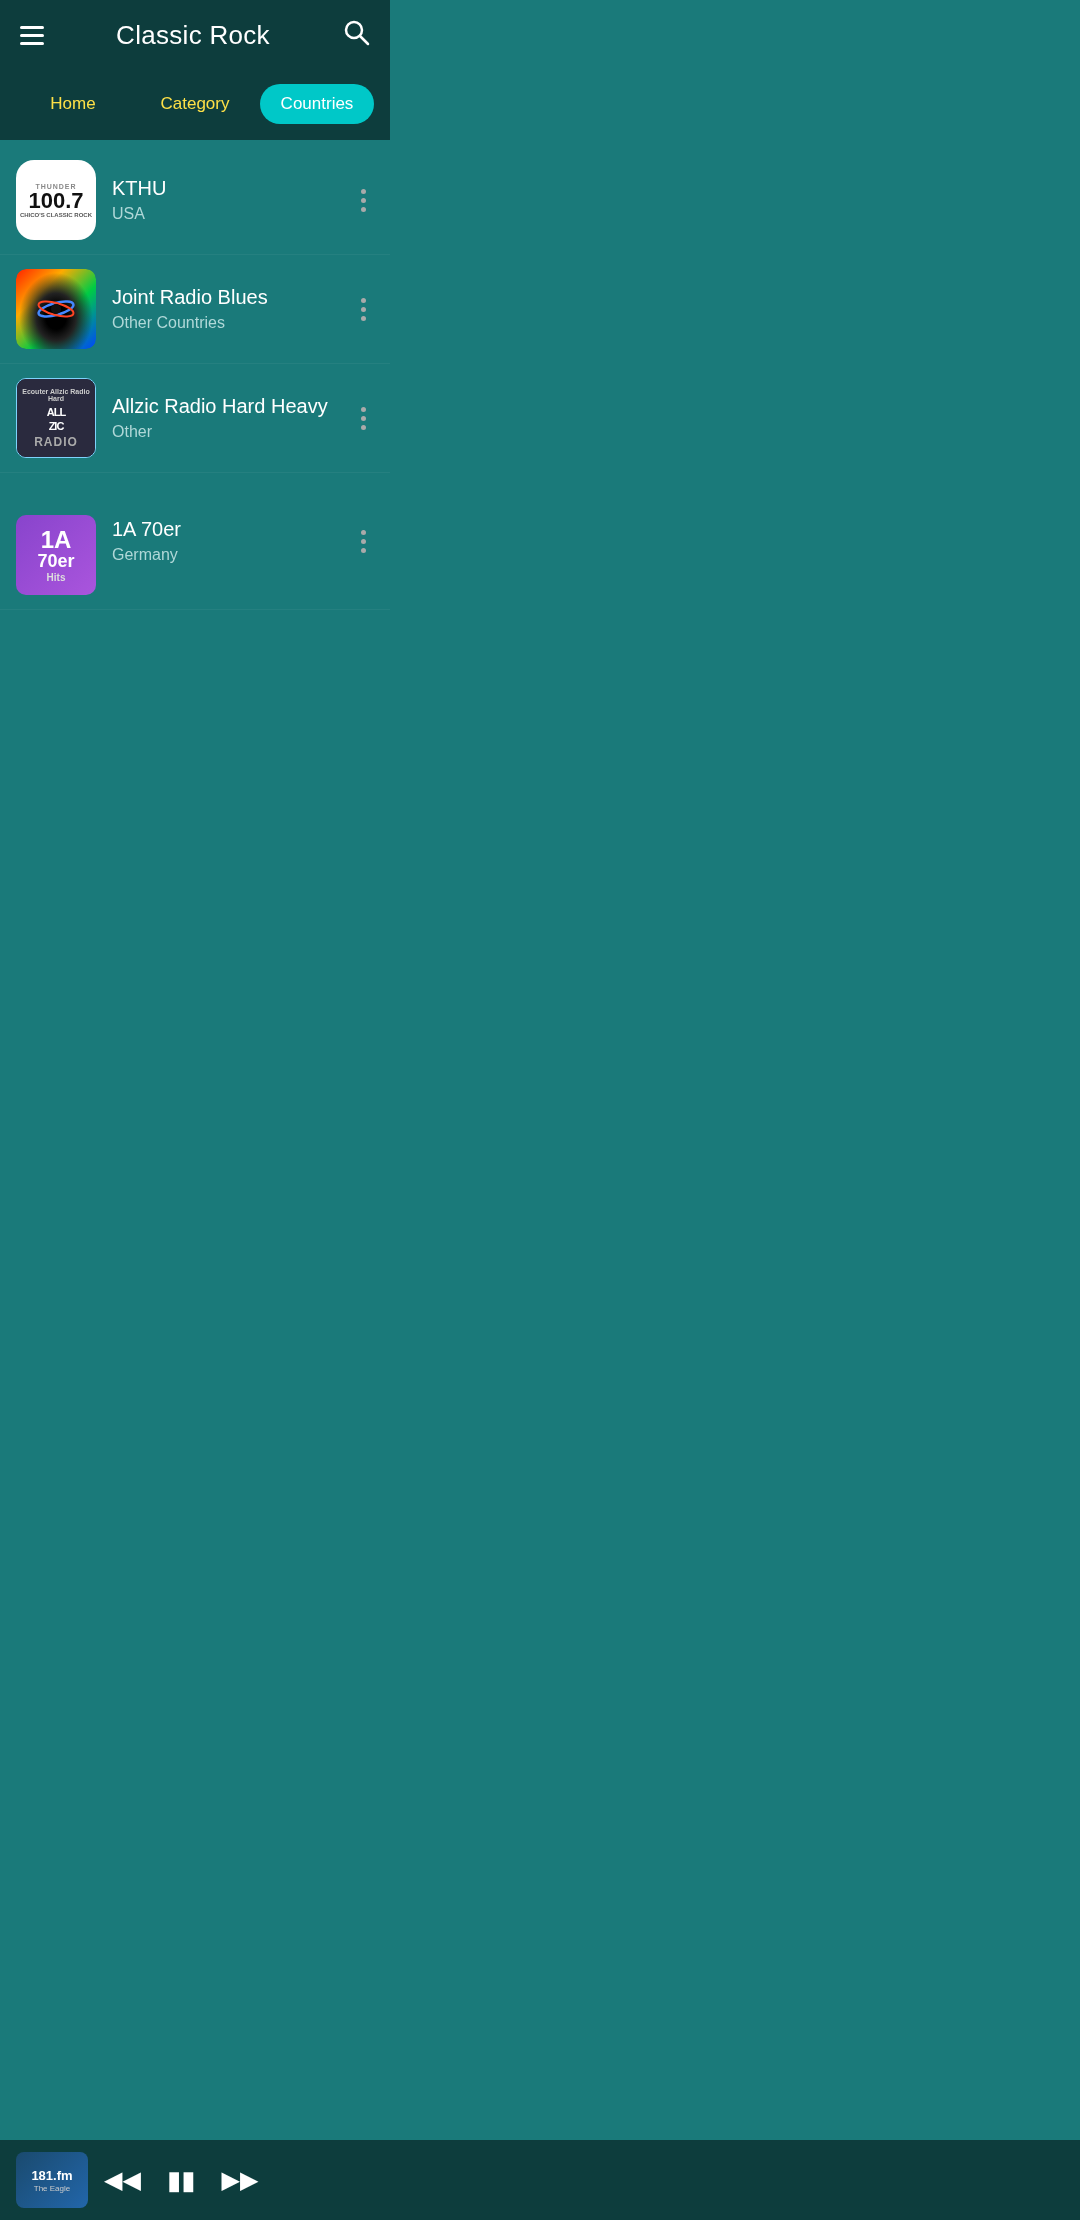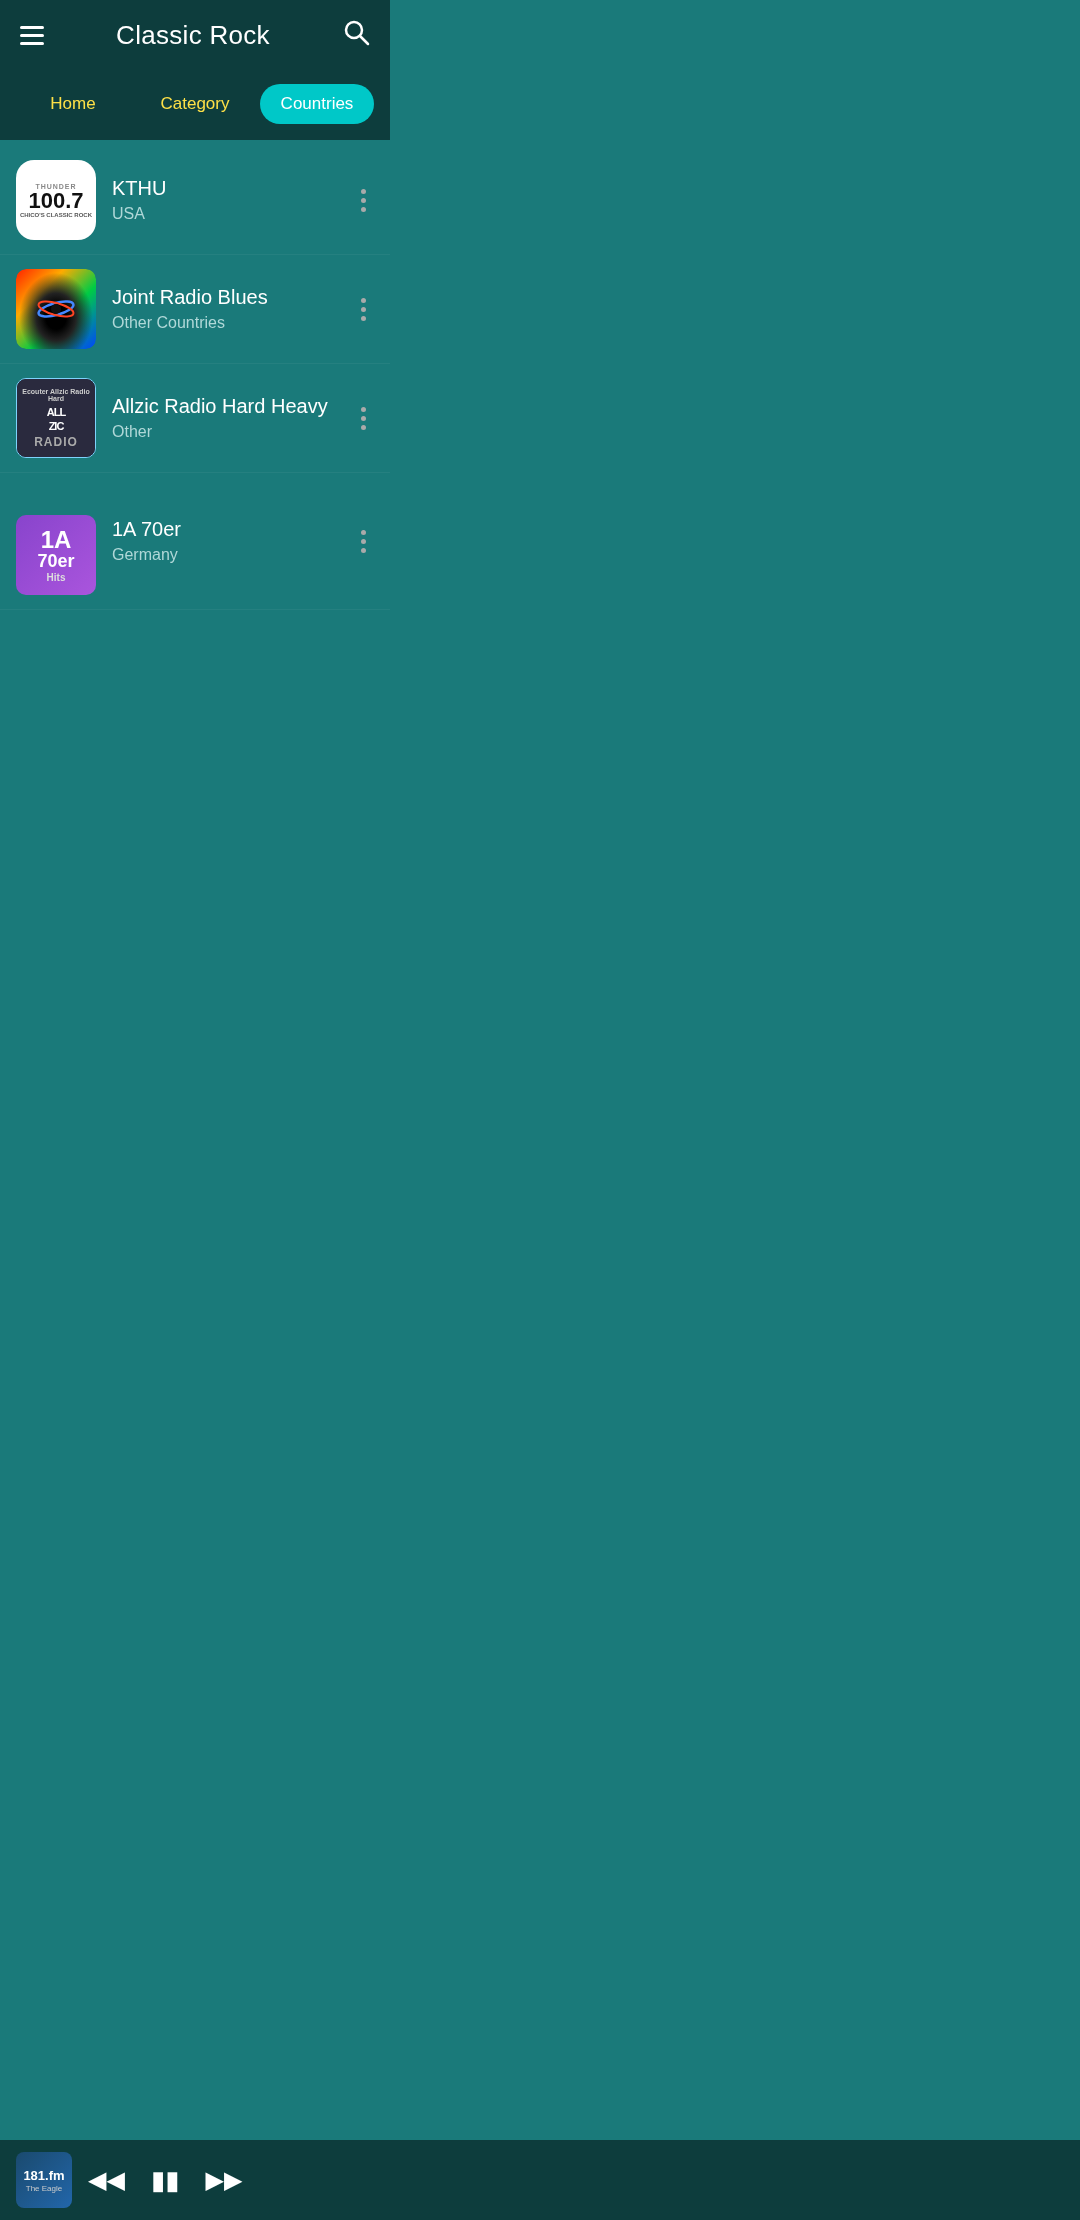--- a/index.html
+++ b/index.html
@@ -263,21 +263,21 @@
       width: 100%;
       background-color: #0d3d3d;
       display: flex;
       align-items: center;
       padding: 10px 16px;
       gap: 12px;
       height: 80px;
     }
 
     .now-playing-logo {
-      width: 56px;
+      width: 72px;
       height: 56px;
       border-radius: 8px;
       flex-shrink: 0;
       background: #1a4a5e;
       display: flex;
       align-items: flex-start;
       justify-content: center;
       overflow: hidden;
     }
 

